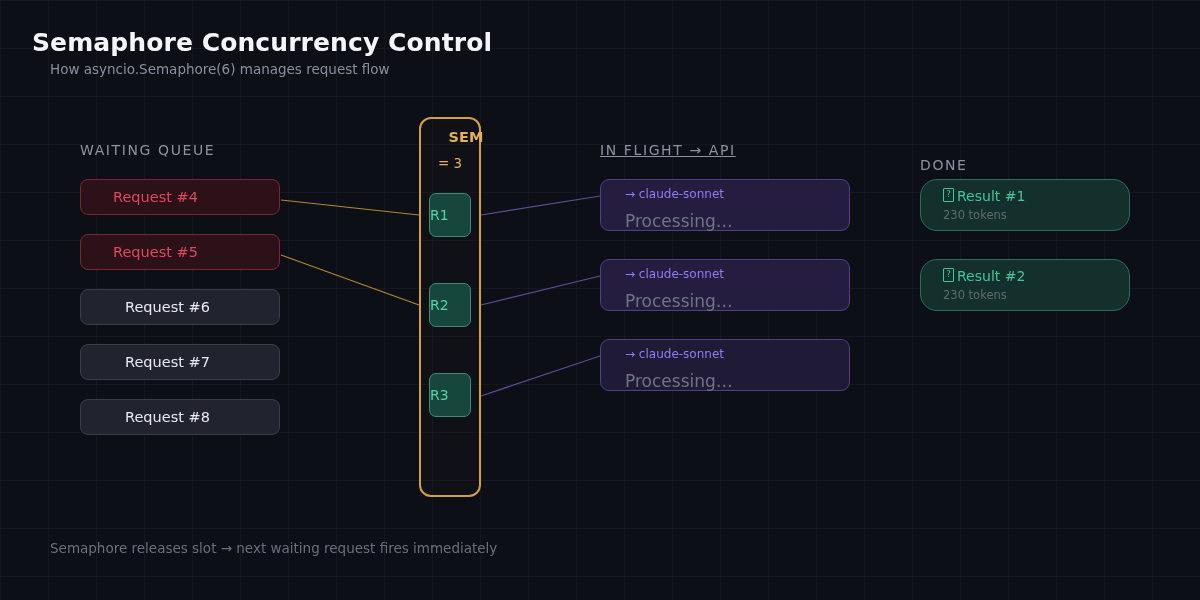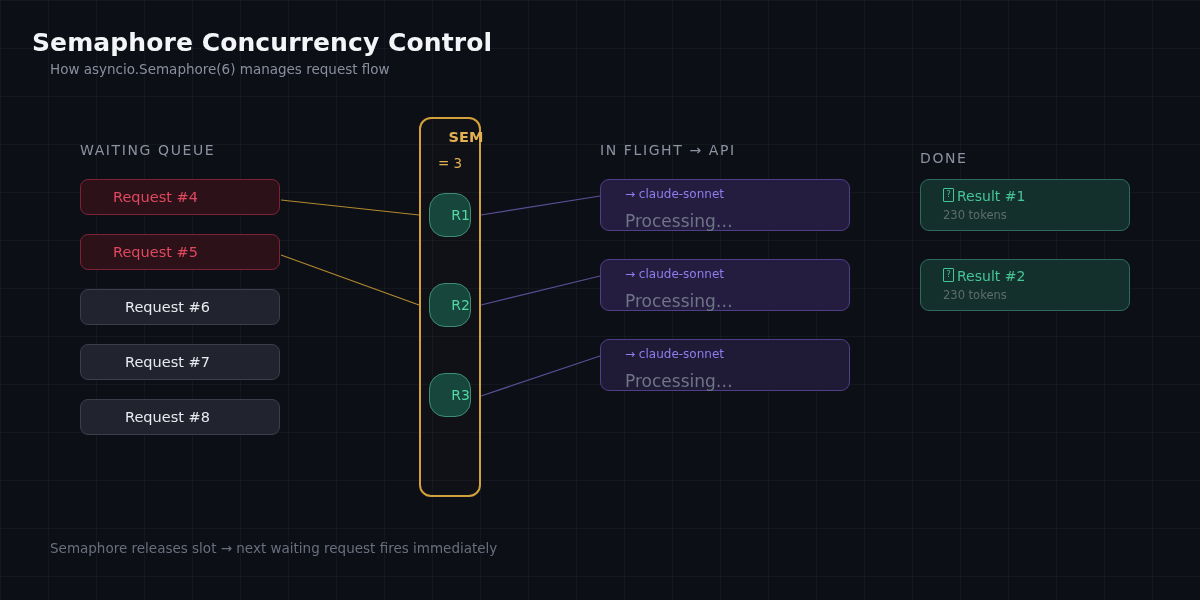--- a/index.html
+++ b/index.html
@@ -44,22 +44,22 @@
 
   
   .col-head {
     position: absolute;
     font-size: 14px;
     color: #8d92a1;
     letter-spacing: 1.6px;
     white-space: nowrap;
   }
   #head-waiting  { left: 80px;  top: 142px; }
-  #head-inflight { left: 600px; top: 142px; }
-  #head-done     { left: 920px; top: 150px; }
+  #head-inflight { left: 600px; top: 142px; text-decoration: underline; }
+  #head-done     { left: 920px; top: 157px; }
 
   
   #wires {
     position: absolute;
     left: 0; top: 0;
     width: 1200px;
     height: 600px;
     pointer-events: none;
   }
 
@@ -122,24 +122,24 @@
     color: #e3b052;
   }
   .sem-slot {
     position: absolute;
     left: 429px;
     width: 42px;
     height: 44px;
     box-sizing: border-box;
     background: #17473c;
     border: 1px solid #3c8d72;
-    border-radius: 16px;
+    border-radius: 7px;
     display: flex;
     align-items: center;
-    justify-content: flex-end;
+    justify-content: flex-start;
     font-size: 14px;
     color: #54d6a4;
   }
 
   
   .f-card {
     position: absolute;
     left: 600px;
     width: 250px;
     height: 52px;
@@ -163,21 +163,21 @@
     white-space: nowrap;
   }
 
   
   .d-card {
     position: absolute;
     left: 920px;
     width: 210px;
     height: 52px;
     box-sizing: border-box;
-    border-radius: 9px;
+    border-radius: 17px;
     background: #14302c;
     border: 1px solid #2f6b5c;
     padding: 7px 0 0 22px;
   }
   .d-title {
     font-size: 14px;
     color: #45c496;
     white-space: nowrap;
     line-height: 1.2;
   }

